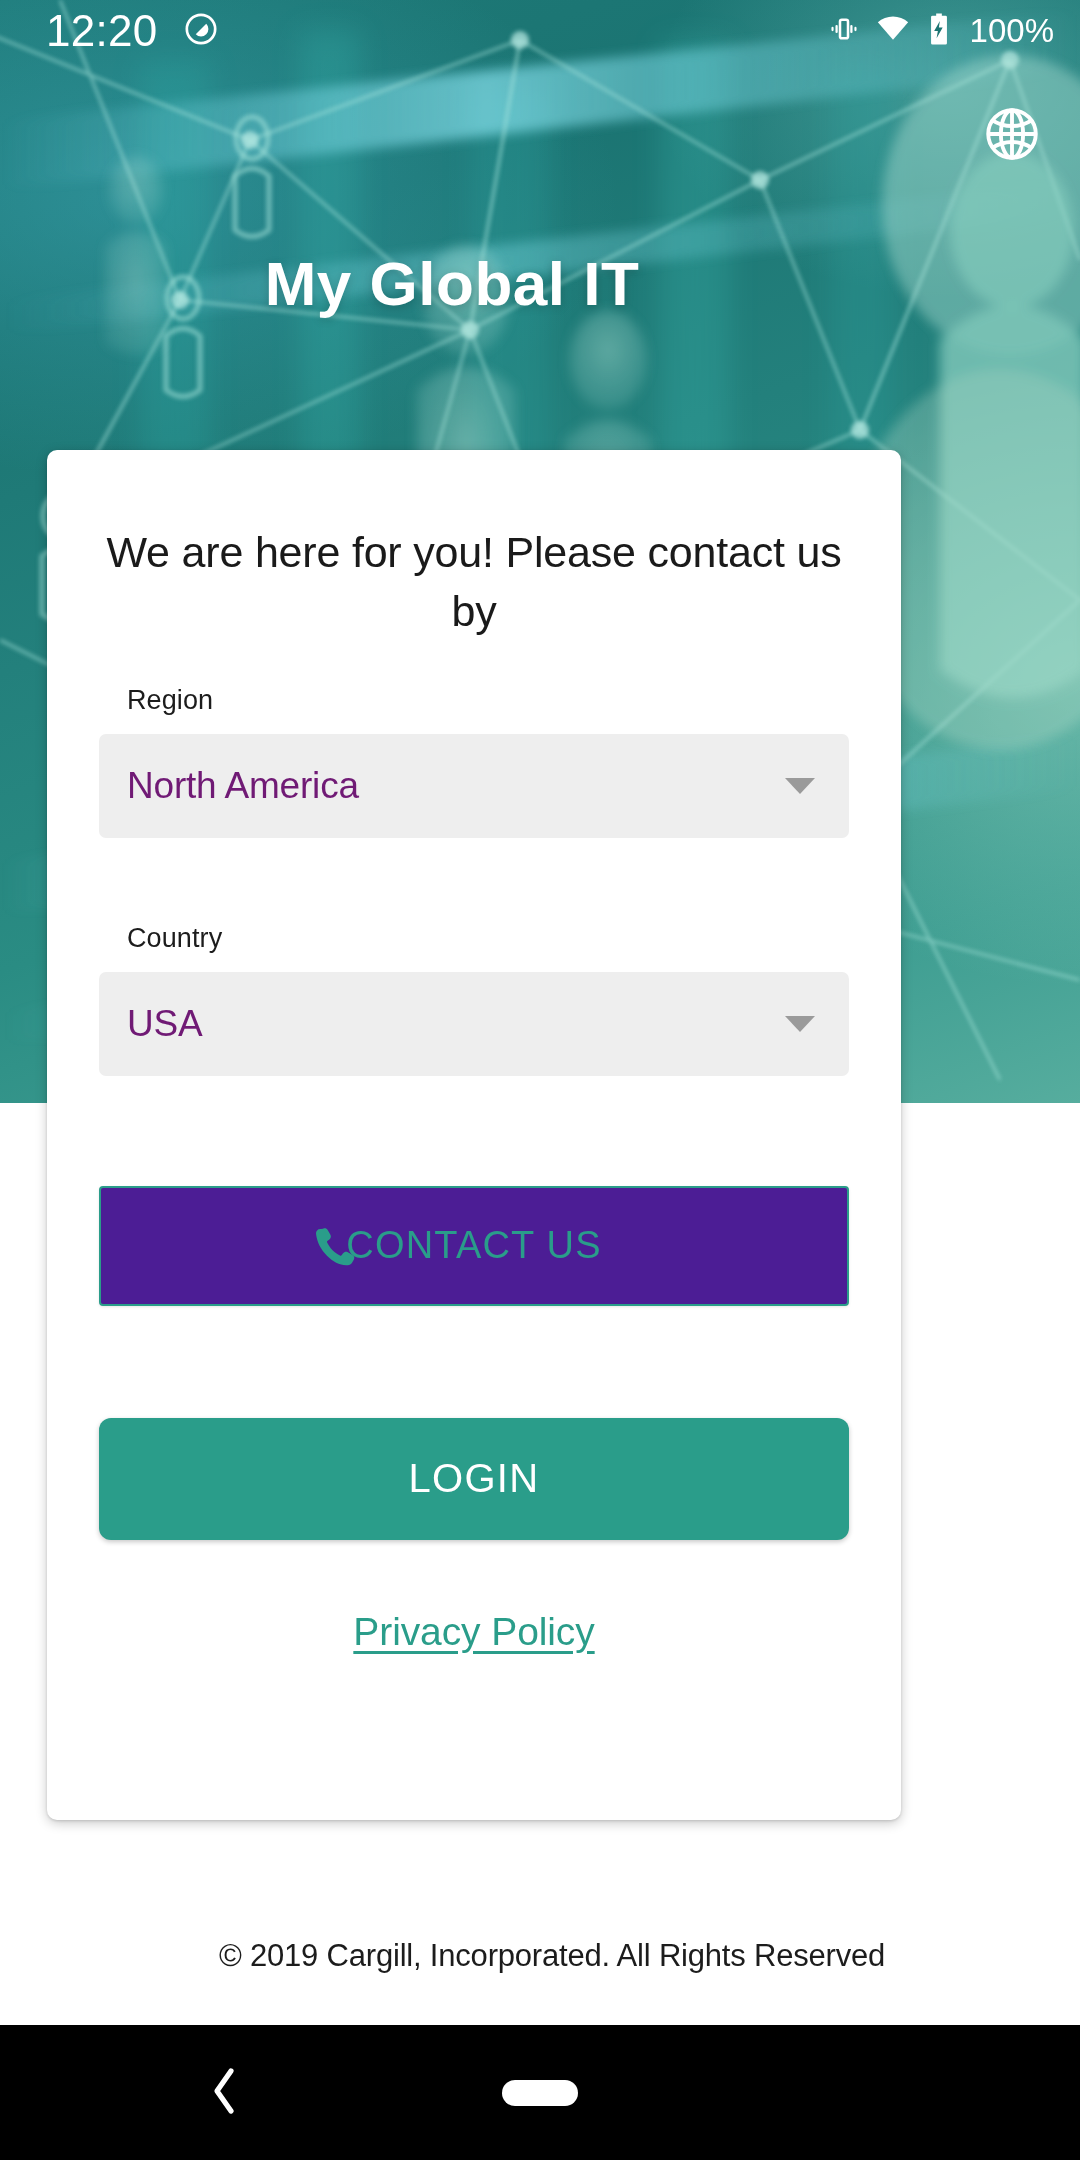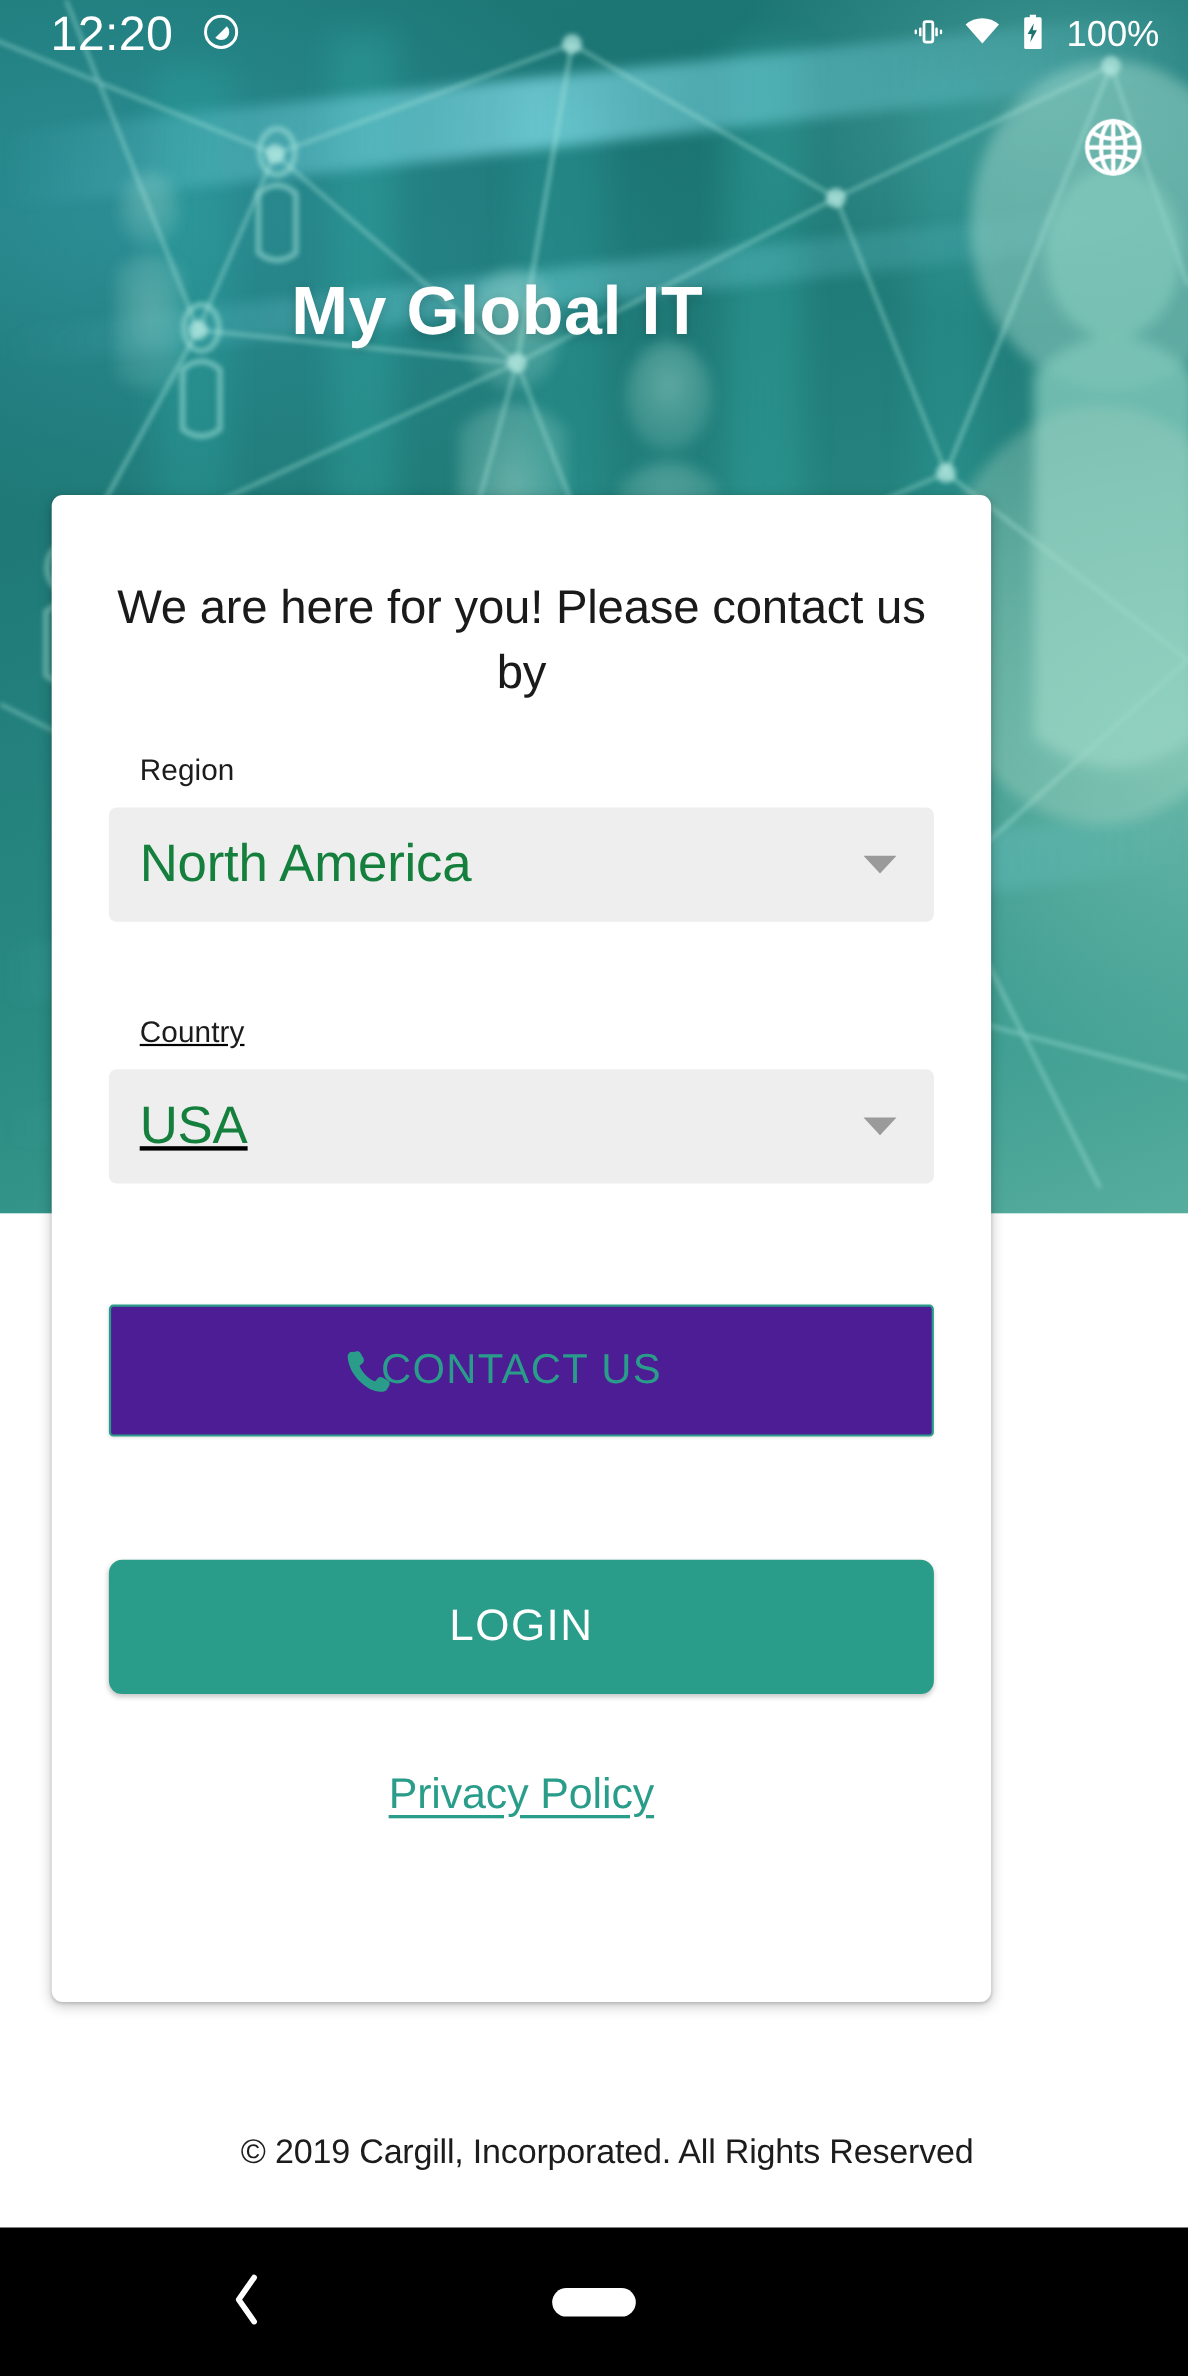--- a/index.html
+++ b/index.html
@@ -60,31 +60,31 @@
   }
   #card-heading {
     margin-top:73px;
     text-align:center; color:#1a1a1a;
     font-size:43px; font-weight:400; line-height:1.37;
     letter-spacing:-.2px;
   }
 
   .field-group { margin-top:0; }
   #region-group { margin-top:44px; }
-  #country-group { margin-top:85px;text-decoration:underline; }
+  #country-group { margin-top:85px; }
   .field-label {
     font-size:27px; color:#1c1c1c; font-weight:400;
     padding-left:28px; margin-bottom:18px; letter-spacing:.1px;
   }
   .select-box {
     position:relative; height:104px; background:#eeeeee;
     border-radius:7px; display:flex; align-items:center;
     padding:0 28px;
   }
-  .select-value { font-size:48px; color:#15803d; font-weight:400; letter-spacing:-.2px; }
+  .select-value { font-size:37px; color:#701a75; font-weight:400; letter-spacing:-.2px; }
   .caret {
     position:absolute; right:34px; top:50%; transform:translateY(-50%);
     width:0; height:0;
     border-left:15px solid transparent; border-right:15px solid transparent;
     border-top:16px solid #9a9a9a;
   }
 
   
   #contact-btn {
     margin-top:110px; height:120px; width:100%;

